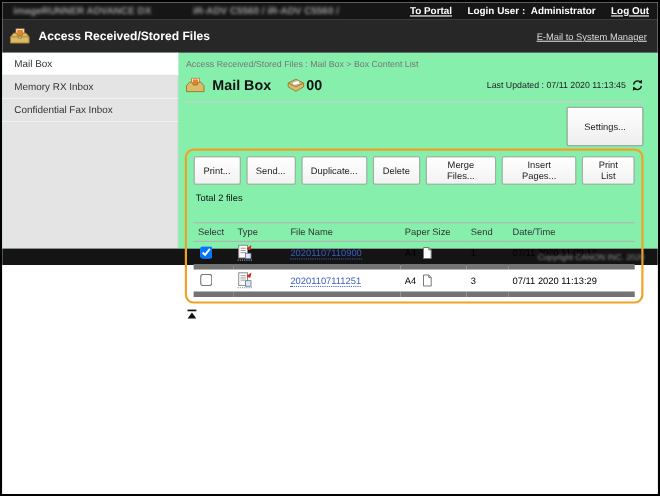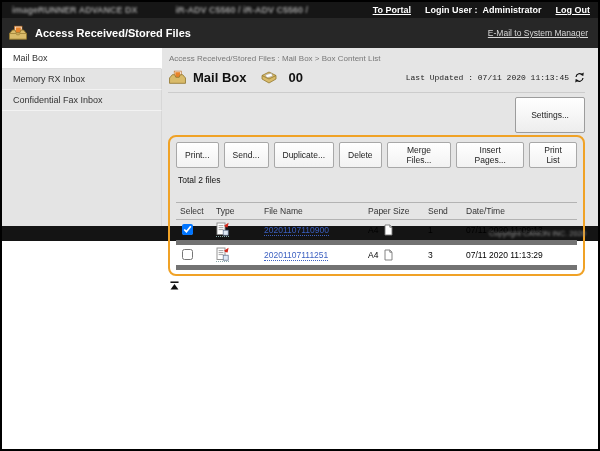--- a/index.html
+++ b/index.html
@@ -23,37 +23,37 @@
   .toplink { color:#fff; text-decoration:underline; cursor:pointer; }
   .loginuser { display:flex; gap:5px; }
   
   .titlebar {
     height:30px; background:#272727; color:#fff;
     display:flex; align-items:center; padding:0 10px 0 6px; flex:0 0 auto;
   }
   .titlebar .app-title { font-size:11px; font-weight:bold; margin-left:7px; }
   .titlebar-link { margin-left:auto; color:#d8d8d8; font-size:8.5px; text-decoration:underline; cursor:pointer; }
   
-  .page-body { flex:0 0 auto; height:178px; display:flex; background:#e5e5e5; }
+  .page-body { flex:0 0 auto; height:178px; display:flex; background:#86efac; }
   .sidebar { width:160px; flex:0 0 auto; display:flex; flex-direction:column; }
   .side-item {
     height:21px; line-height:21px; padding-left:11px;
     font-size:9px; color:#333; cursor:pointer;
     background:#e4e4e4; border-bottom:1px solid #f2f2f2; border-right:1px solid #d7d7d7;
   }
   .side-item.selected { background:#fff; border-right:1px solid #fff; border-bottom:1px solid #ddd; }
   .side-fill { flex:1; background:#e4e4e4; border-right:1px solid #d7d7d7; }
   
   .main { flex:1; padding:5px 13px 0 6px; position:relative; }
   .breadcrumb { font-size:8px; color:#777; margin:1px 0 7px 1px; }
   .title-row { display:flex; align-items:center; }
   .page-title { font-size:13px; font-weight:bold; color:#111; margin:0 6px 0 6px; }
-  .box-number { font-size:13px; font-weight:bold; color:#111; margin-left:10px; }
+  .box-number { font-size:13px; font-weight:bold; color:#111; margin-left:0; }
   .box-icon { margin-left:8px; }
-  .updated { margin-left:auto; display:flex; align-items:center; gap:5px; font-size:8px; color:#222;font-family:Liberation Mono, monospace; }
+  .updated { margin-left:auto; display:flex; align-items:center; gap:5px; font-size:8px; color:#222; }
   .refresh-btn { cursor:pointer; display:inline-flex; }
   .title-divider { border-bottom:1px solid #ccc; margin-top:7px; }
   .settings-row { text-align:right; margin:4px 0 2px 0; }
   .btn {
     font-family:"Liberation Sans", sans-serif;
     font-size:8.5px; color:#222; background:linear-gradient(#ffffff,#ededed);
     border:1px solid #9c9c9c; border-radius:2px; padding:2px 10px; cursor:pointer;
   }
   .btn.settings { padding:12px 15px; }
   .panel {

